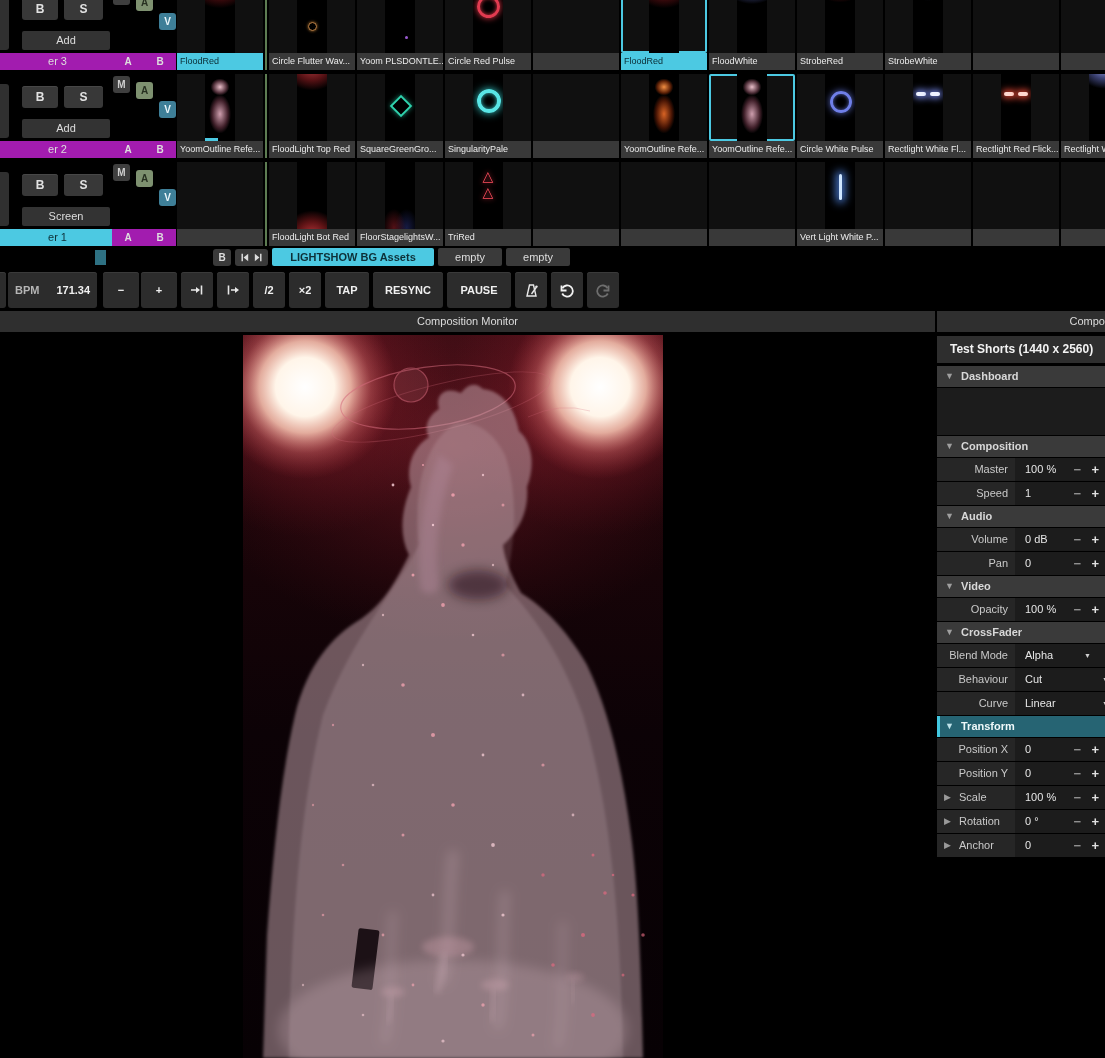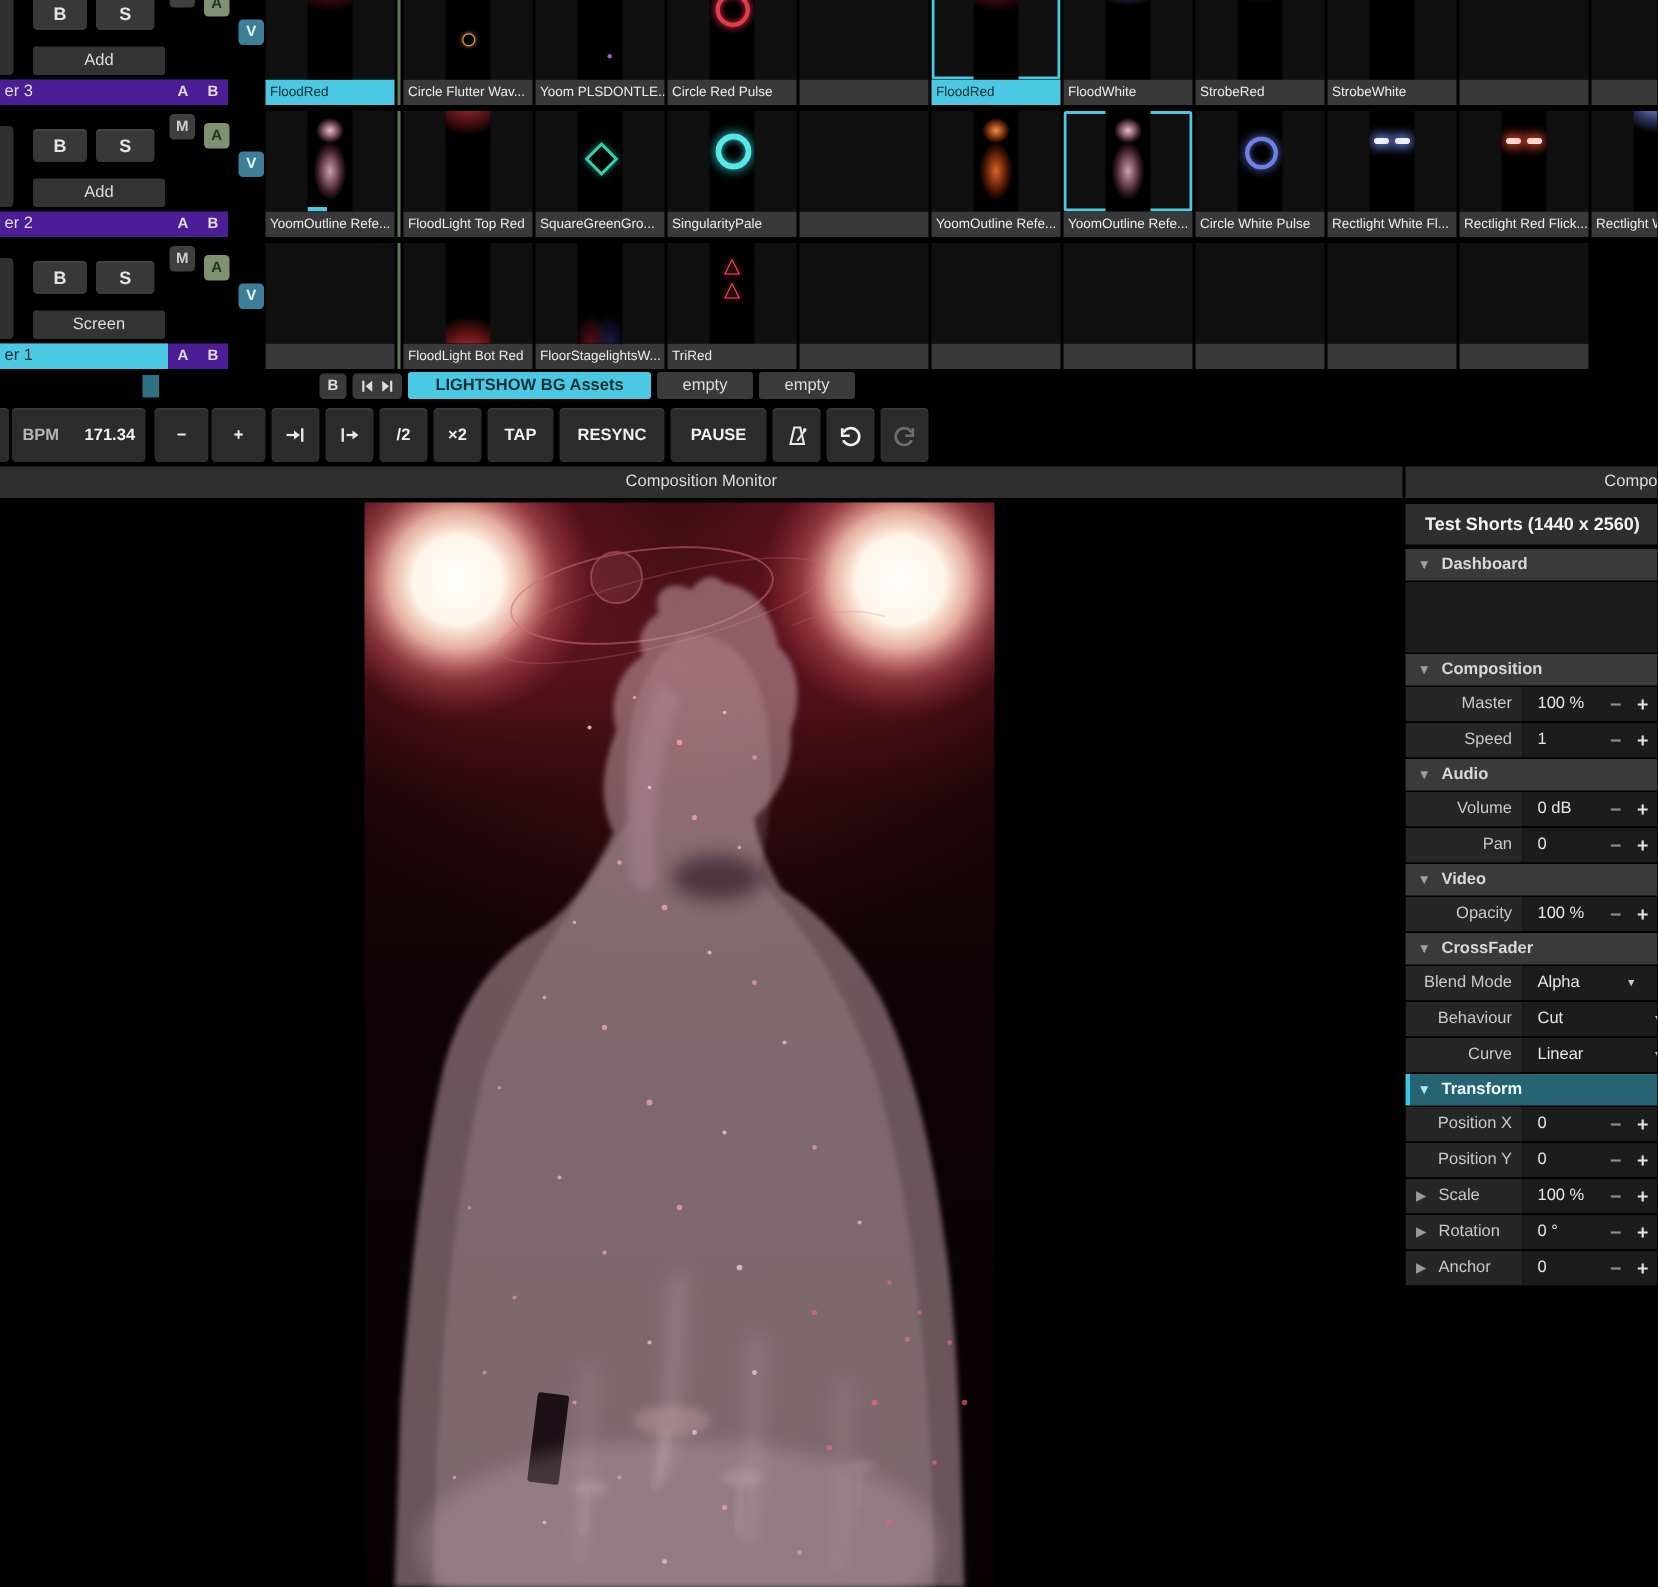--- a/index.html
+++ b/index.html
@@ -14,21 +14,21 @@
   .lyr-btn.b{left:22px;width:36px}.lyr-btn.s{left:64px;width:39px}
   .lyr-blend{position:absolute;left:22px;top:43px;width:88px;height:19px;background:#333;border-radius:2px;
              color:#ddd;font-size:11px;line-height:19px;padding:0 6px;box-sizing:border-box;
              display:flex;justify-content:space-between;align-items:center;flex-direction:column;}
   .chev{font-size:7px;color:#bbb;}
   .tog{position:absolute;width:17px;height:17px;border-radius:3px;text-align:center;line-height:17px;
        font-size:10px;font-weight:bold;}
   .tog.m{left:113px;top:0;background:#3f3f3f;color:#cfcfcf}
   .tog.a{left:136px;top:6px;background:#7e9170;color:#273021}
   .tog.v{left:159px;top:25px;background:#3e7f98;color:#eaf6fa}
-  .lyr-label-row{position:absolute;left:0;top:65px;width:152px;height:17px;display:flex;background:#4c1d95;}
+  .lyr-label-row{position:absolute;left:0;top:65px;width:176px;height:17px;display:flex;background:#a21caf;text-align:center;}
   .lyr-name{width:112px;font-size:11px;color:#ddd;line-height:17px;padding-left:3px;box-sizing:border-box;
             overflow:hidden;white-space:nowrap;}
   .lyr-name.active{background:#4cc9e2;color:#0e3038;}
   .lyr-ab{flex:1;display:flex;justify-content:space-around;line-height:17px;font-size:10px;color:#ddd;font-weight:bold;}
   
   .clip-rows{position:absolute;left:177px;top:0;right:0;height:246px;}
   .clip-row{position:absolute;left:0;display:flex;gap:2px;height:84px;}
   .clip-row.row0{top:-14px}.clip-row.row1{top:74px}.clip-row.row2{top:162px}
   .col-divider{width:2px;flex:none;background:#5d7c52;}
   .cell{width:86px;flex:none;display:flex;flex-direction:column;}
@@ -352,20 +352,26 @@
         </div>
         <div class="cell">
           <div class="thumb-area"></div>
           <div class="cell-label"></div>
         </div>
         <div class="cell">
           <div class="thumb-area"></div>
           <div class="cell-label"></div>
         </div>
         <div class="cell">
+          <div class="thumb-area">
+            <div class="thumb t-vert-light"></div>
+          </div>
+          <div class="cell-label">Vert Light White P...</div>
+        </div>
+        <div class="cell">
           <div class="thumb-area"></div>
           <div class="cell-label"></div>
         </div>
         <div class="cell">
           <div class="thumb-area"></div>
           <div class="cell-label"></div>
         </div>
         <div class="cell">
           <div class="thumb-area"></div>
           <div class="cell-label"></div>

